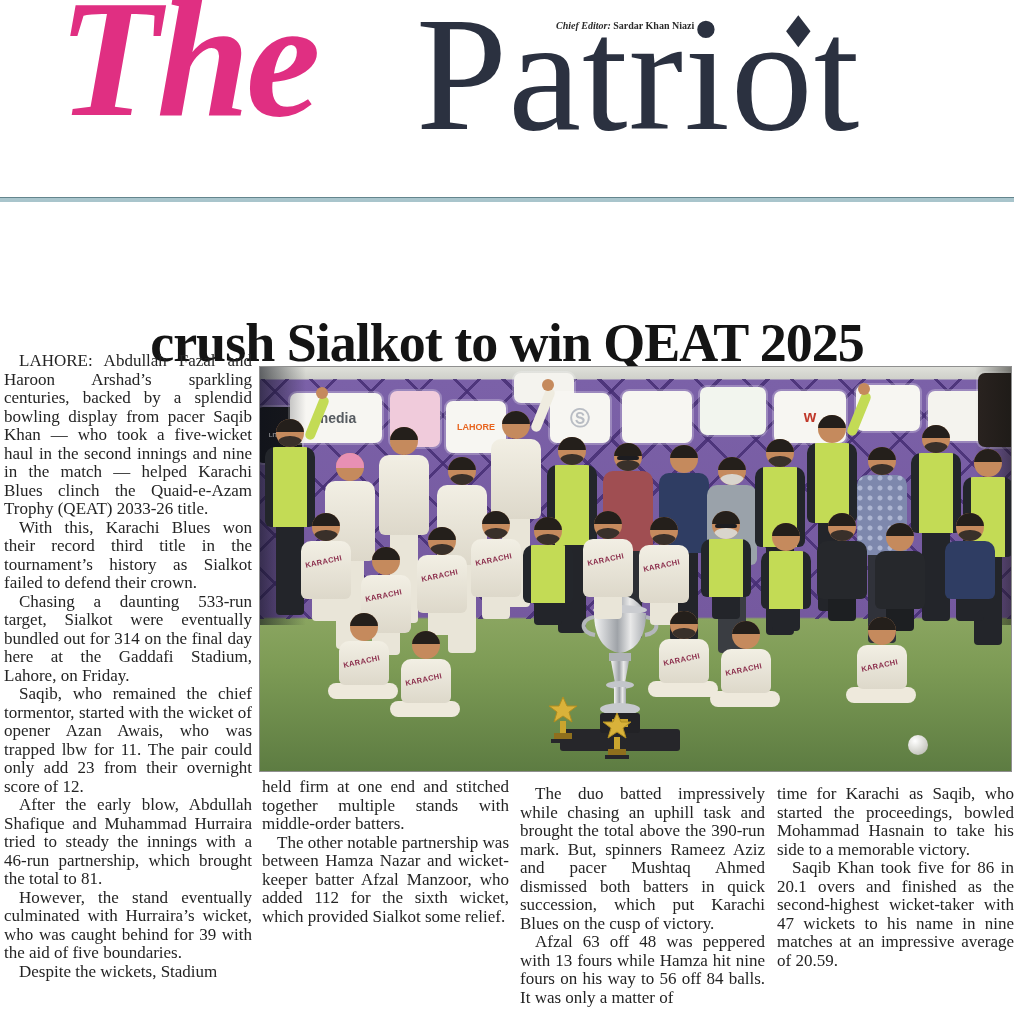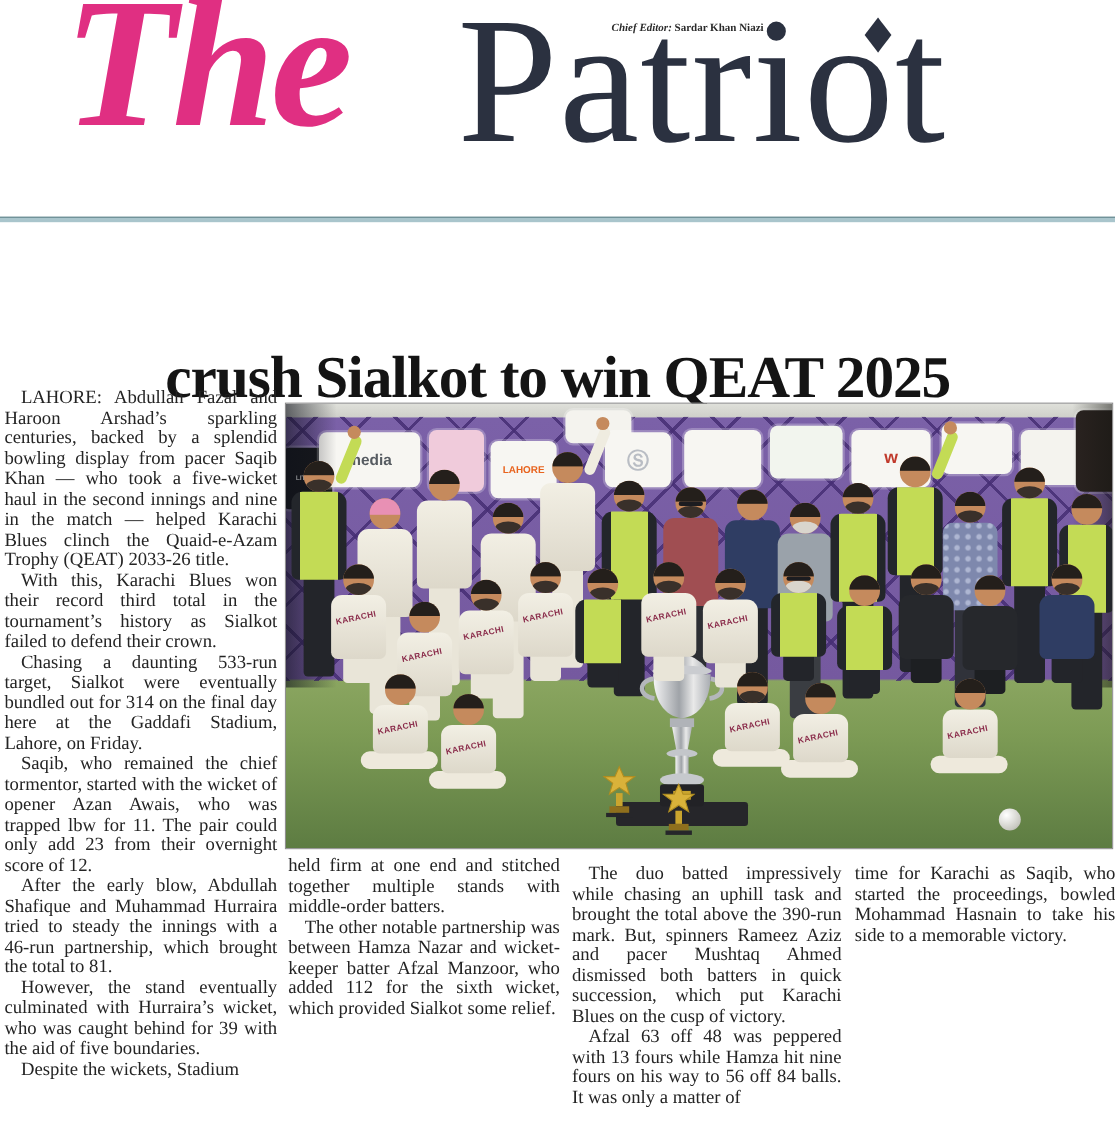--- a/index.html
+++ b/index.html
@@ -82,21 +82,21 @@
   </header>
   <div class="mast-rule"></div>
 
   <h2 class="headline">
     <br>
     <span>crush Sialkot to win QEAT 2025</span>
   </h2>
 
   <div class="col col1">
       <p>LAHORE: Abdullah Fazal and Haroon Arshad’s sparkling centuries, backed by a splendid bowling display from pacer Saqib Khan — who took a five-wicket haul in the second innings and nine in the match — helped Karachi Blues clinch the Quaid-e-Azam Trophy (QEAT) 2033-26 title.</p>
-      <p>With this, Karachi Blues won their record third total in the tournament’s history as Sialkot failed to defend their crown.</p>
+      <p>With this, Karachi Blues won their record third title in the tournament’s history as Sialkot failed to defend their crown.</p>
       <p>Chasing a daunting 533-run target, Sialkot were eventually bundled out for 314 on the final day here at the Gaddafi Stadium, Lahore, on Friday.</p>
       <p>Saqib, who remained the chief tormentor, started with the wicket of opener Azan Awais, who was trapped lbw for 11. The pair could only add 23 from their overnight score of 12.</p>
       <p>After the early blow, Abdullah Shafique and Muhammad Hurraira tried to steady the innings with a 46-run partnership, which brought the total to 81.</p>
       <p>However, the stand eventually culminated with Hurraira’s wicket, who was caught behind for 39 with the aid of five boundaries.</p>
       <p>Despite the wickets, Stadium</p>
     </div>
 
   <figure class="photo" id="photo">
       <div class="lattice"></div>
       <div class="card" style="left: -4px; top: 40px; width: 46px; height: 56px; background: rgb(23, 24, 28); color: rgb(232, 232, 232); font-size: 6px; z-index: 5;">LITTLE</div>
@@ -421,15 +421,16 @@
   <div class="col col2">
       <p class="noindent">held firm at one end and stitched together multiple stands with middle-order batters.</p>
       <p>The other notable partnership was between Hamza Nazar and wicket-keeper batter Afzal Manzoor, who added 112 for the sixth wicket, which provided Sialkot some relief.</p>
     </div>
   <div class="col col3">
       <p>The duo batted impressively while chasing an uphill task and brought the total above the 390-run mark. But, spinners Rameez Aziz and pacer Mushtaq Ahmed dismissed both batters in quick succession, which put Karachi Blues on the cusp of victory.</p>
       <p>Afzal 63 off 48 was peppered with 13 fours while Hamza hit nine fours on his way to 56 off 84 balls. It was only a matter of</p>
     </div>
   <div class="col col4">
       <p class="noindent">time for Karachi as Saqib, who started the proceedings, bowled Mohammad Hasnain to take his side to a memorable victory.</p>
+      <p>Saqib Khan took five for 86 in 20.1 overs and finished as the second-highest wicket-taker with 47 wickets to his name in nine matches at an impressive average of 20.59.</p>
     </div>
 
 </div>
 
 </body></html>

